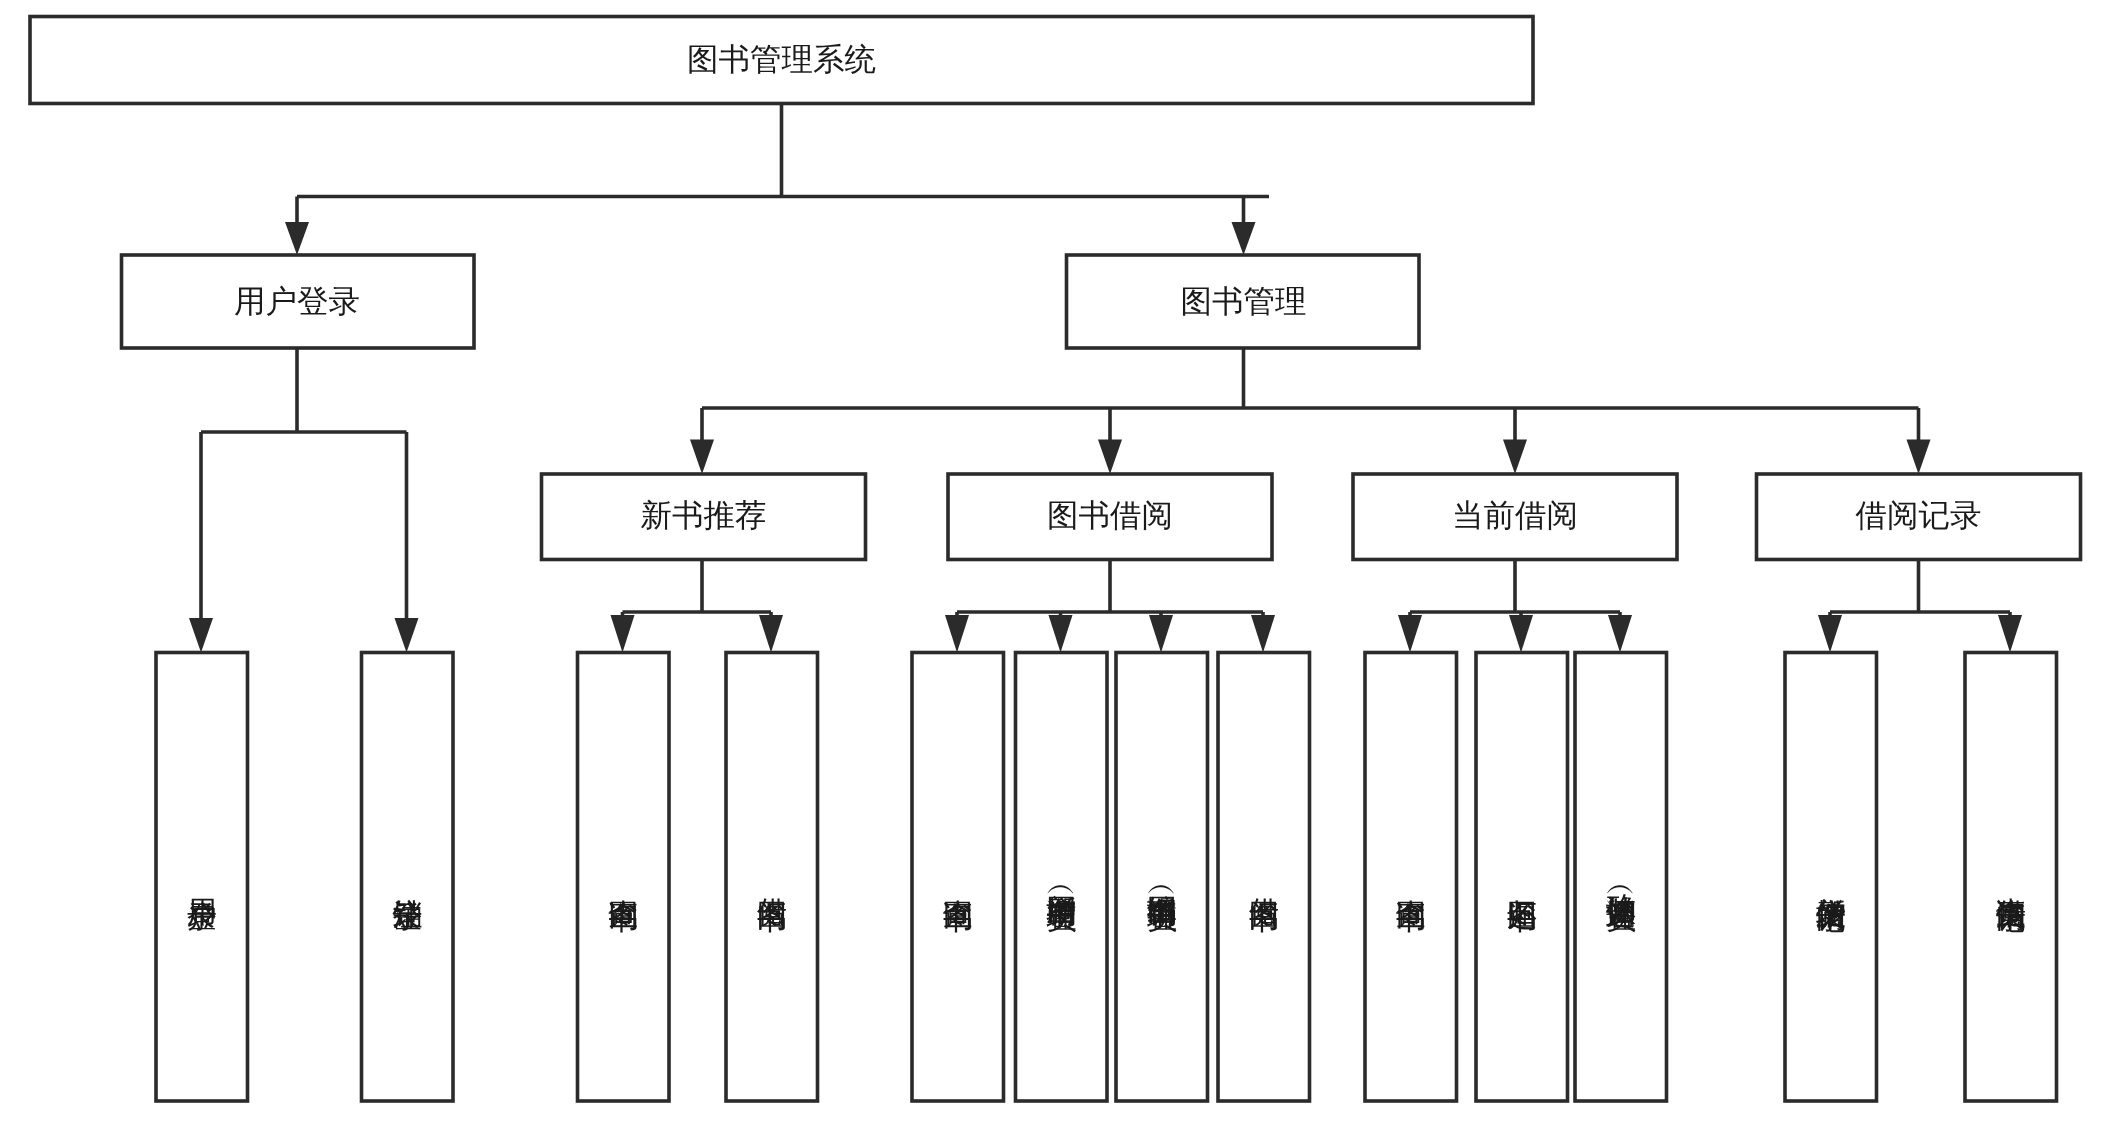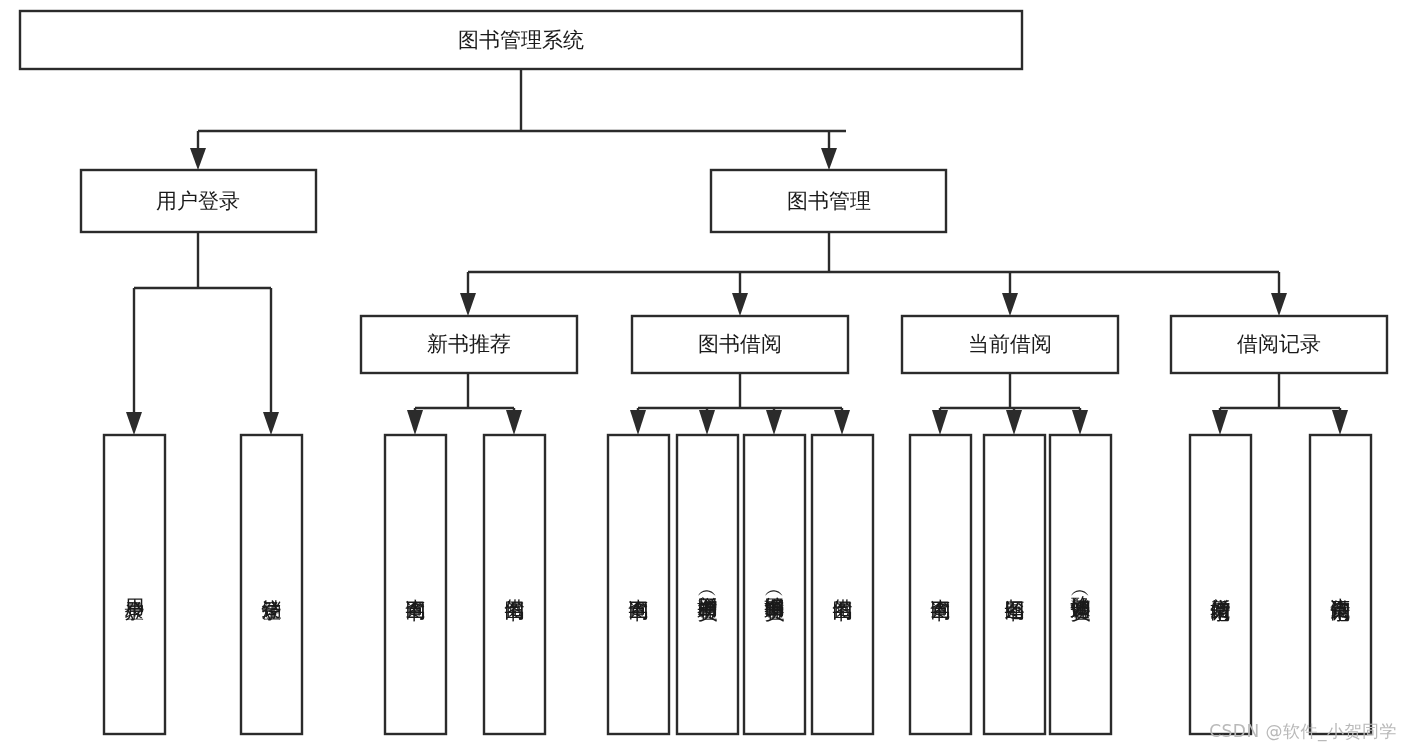--- a/index.html
+++ b/index.html
@@ -214,15 +214,14 @@
       <div class="leaf-label-wrap" style="left: 677px; top: 435px; width: 61px; height: 299px;">新增图书（管理员）</div>
       <div class="leaf-label-wrap" style="left: 744px; top: 435px; width: 61px; height: 299px;">编辑图书（管理员）</div>
       <div class="leaf-label-wrap" style="left: 812px; top: 435px; width: 61px; height: 299px;">借阅图书</div>
       <div class="leaf-label-wrap" style="left: 910px; top: 435px; width: 61px; height: 299px;">查询图书</div>
       <div class="leaf-label-wrap" style="left: 984px; top: 435px; width: 61px; height: 299px;">归还图书</div>
       <div class="leaf-label-wrap" style="left: 1050px; top: 435px; width: 61px; height: 299px;">确认归还（管理员）</div>
       <div class="leaf-label-wrap" style="left: 1190px; top: 435px; width: 61px; height: 299px;">新增借阅记录</div>
       <div class="leaf-label-wrap" style="left: 1310px; top: 435px; width: 61px; height: 299px;">查询借阅记录</div>
     </div>
 
-  <div class="watermark">CSDN @软件_小贺同学</div>
 
 </div>
 
 </body></html>

